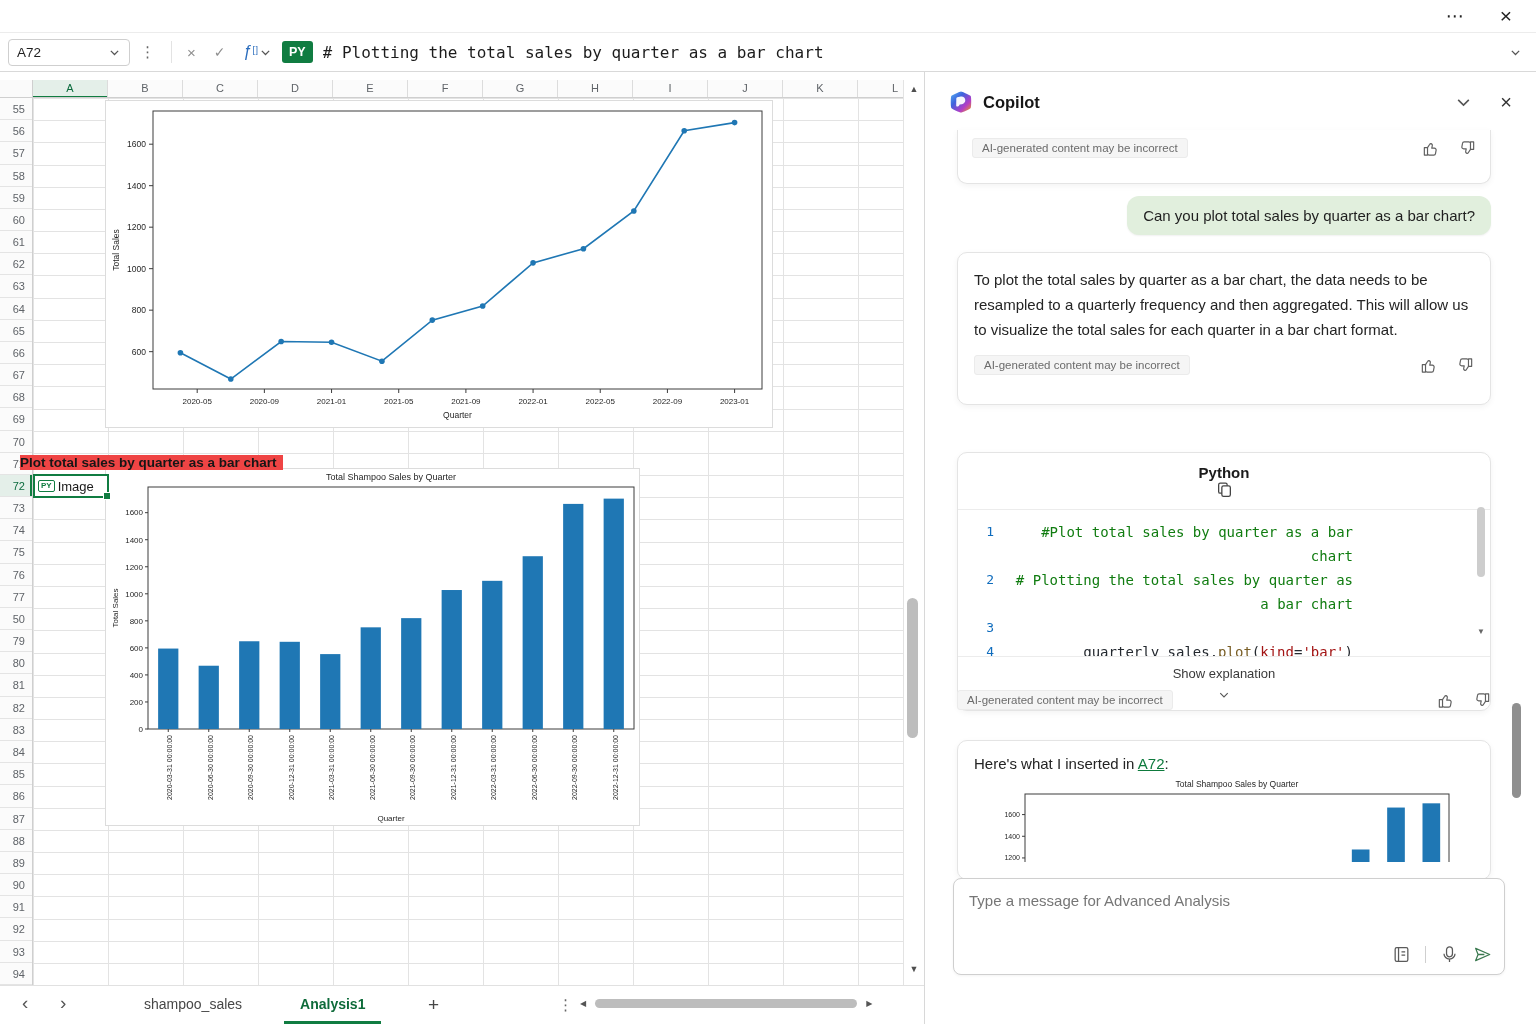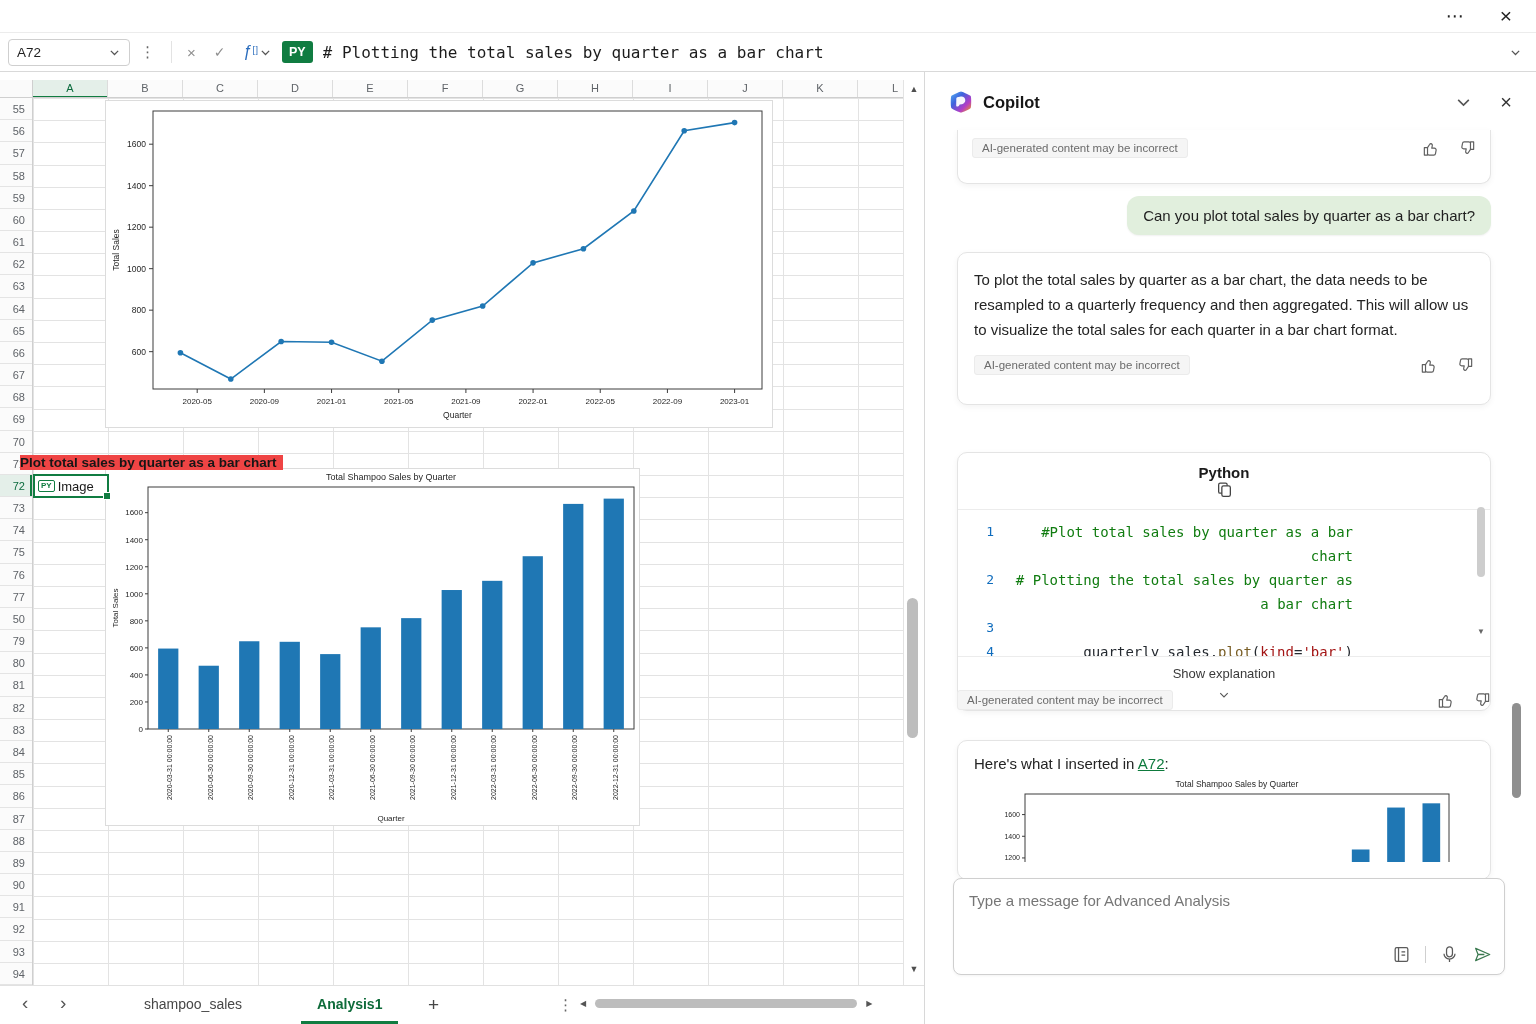--- a/index.html
+++ b/index.html
@@ -71,21 +71,21 @@
     color:#4f4f4f; z-index:6; }
   .vsb-up { top:12px; } .vsb-down { top:892px; }
   .vsb-thumb { position:absolute; left:907px; top:526px; width:11px; height:140px; background:#bdbdbd;
     border-radius:6px; z-index:6; }
 
   
   .tabbar { position:absolute; left:0; top:985px; width:924px; height:39px; background:#fff;
     border-top:1px solid #e1e1e1; }
   .tnav { position:absolute; top:6px; font-size:19px; color:#555; }
   .tnav.l { left:22px; } .tnav.r { left:60px; }
-  .tabs { position:absolute; left:128px; top:0; height:100%; display:flex; gap:43px; }
+  .tabs { position:absolute; left:128px; top:0; height:100%; display:flex; gap:26px; }
   .tab { display:flex; align-items:center; padding:0 16px; font-size:14px; color:#474747; height:100%;
     border-bottom:3px solid transparent; }
   .tab.active { color:#0e6b3a; font-weight:700; border-bottom:3px solid #107C41; }
   .addtab { position:absolute; left:428px; top:8px; font-size:19px; color:#474747; }
   .kebab.tb2 { position:absolute; left:548px; top:10px; }
   .hsb { position:absolute; left:580px; top:13px; width:330px; display:flex; align-items:center; }
   .harr { font-size:8px; color:#555; }
   .hthumb { width:262px; height:9px; background:#bdbdbd; border-radius:5px; margin:0 9px; }
 
   

